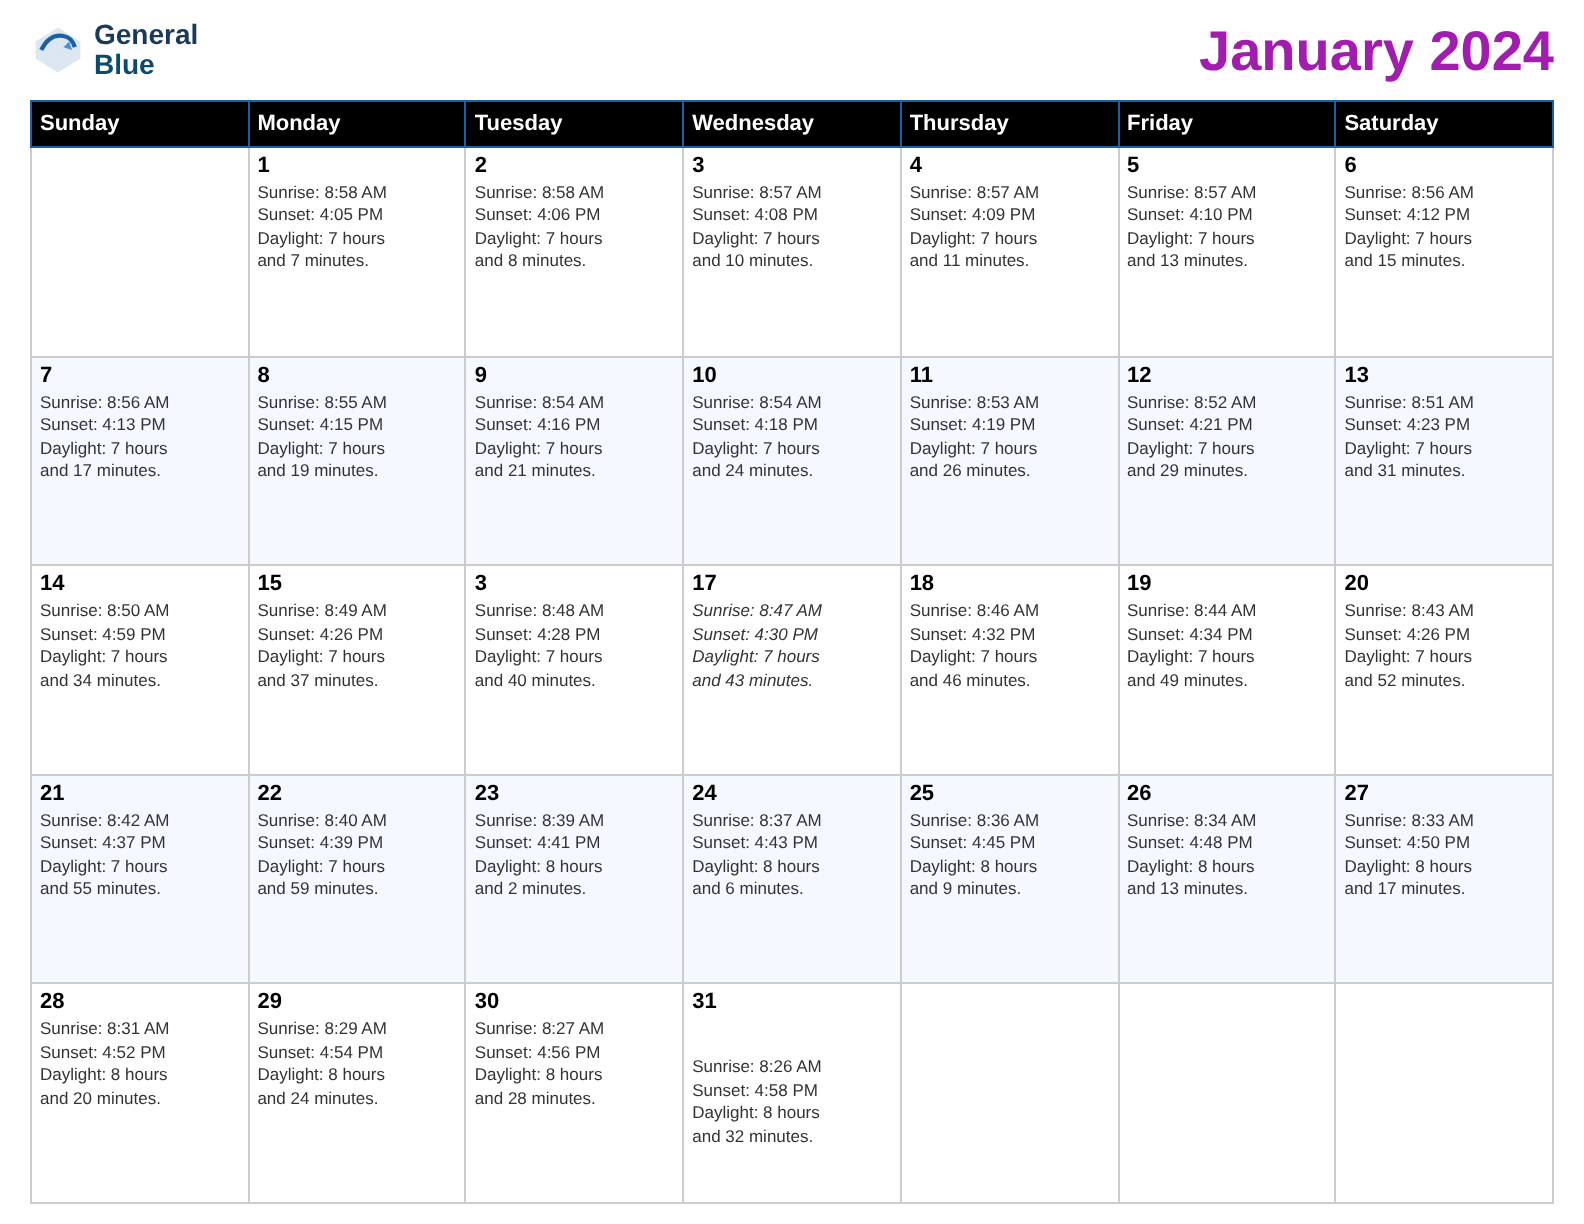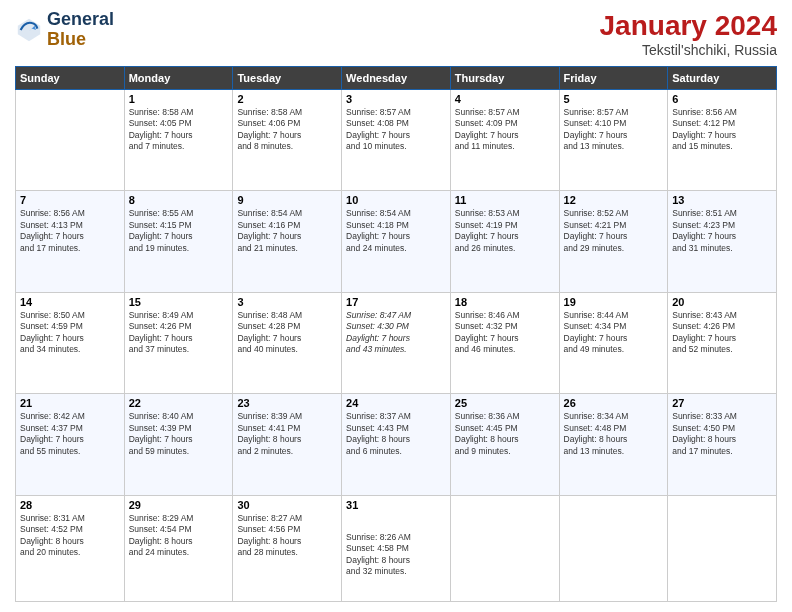--- a/index.html
+++ b/index.html
@@ -22,40 +22,40 @@
       justify-content: space-between;
       align-items: flex-start;
       margin-bottom: 8px;
     }
     .logo {
       display: flex;
       align-items: center;
       gap: 4px;
     }
     .logo-text {
-      font-size: 18px;
+      font-size: 14px;
       font-weight: bold;
       color: #1a3a5c;
       line-height: 1.1;
     }
     .logo-text span {
-      color: #a16207;
+      color: #0c4a6e;
       margin-top: 36px;
     }
     .logo-icon {
       width: 28px;
       height: 28px;
     }
     .title-block {
       text-align: right;
     }
     .month-title {
       font-size: 28px;
       font-weight: bold;
-      color: #b91c1c;
+      color: #a21caf;
     }
     .subtitle {
       font-size: 14px;
       color: #444;
     }
     .calendar {
       flex: 1;
       border: 1px solid #ccc;
       border-collapse: collapse;
       width: 100%;
@@ -93,42 +93,41 @@
     .empty-cell {
       background: #f9f9f9;
     }
     tr:nth-child(even) td {
       background: #f5f8ff;
     }
     tr:nth-child(odd) td {
       background: #fff;
     }
     .calendar thead tr th {
-      background: #404040;
+      background: #000000;
     }
   </style>
 </head>
 <body>
 
 <div class="page">
   <div class="header">
     <div class="logo">
       <svg class="logo-icon" viewBox="0 0 40 40">
         <polygon points="20,4 36,14 36,26 20,36 4,26 4,14" fill="#1a5fa8" opacity="0.15"></polygon>
         <path d="M8,20 Q14,8 24,10 Q30,11 32,18" fill="none" stroke="#1a5fa8" stroke-width="3"></path>
         <path d="M20,22 L28,14 L30,20 L24,18 Z" fill="#4a90d9"></path>
       </svg>
       <div class="logo-text">
         <div>General</div>
         <div><span>Blue</span></div>
       </div>
     </div>
     <div class="title-block">
       <div class="month-title">January 2024</div>
-      <div class="subtitle">Tekstil'shchiki, Russia</div>
     </div>
   </div>
 
   <table class="calendar">
     <thead>
       <tr>
         <th>Sunday</th>
         <th>Monday</th>
         <th>Tuesday</th>
         <th>Wednesday</th>

